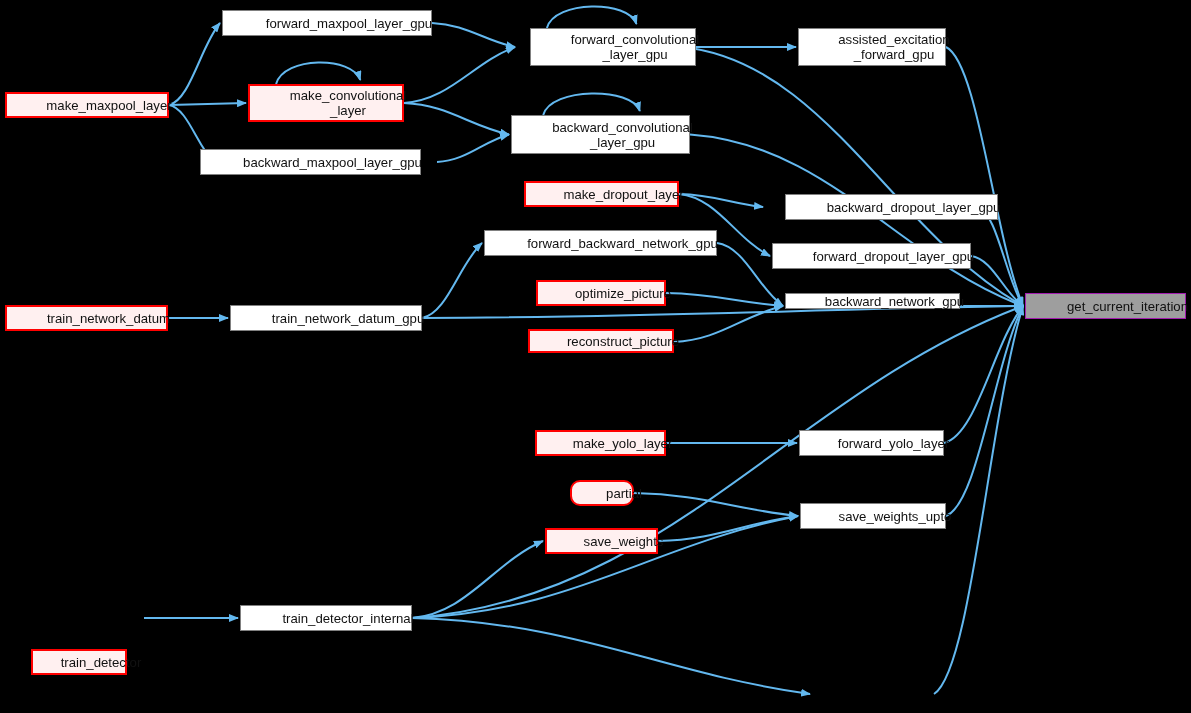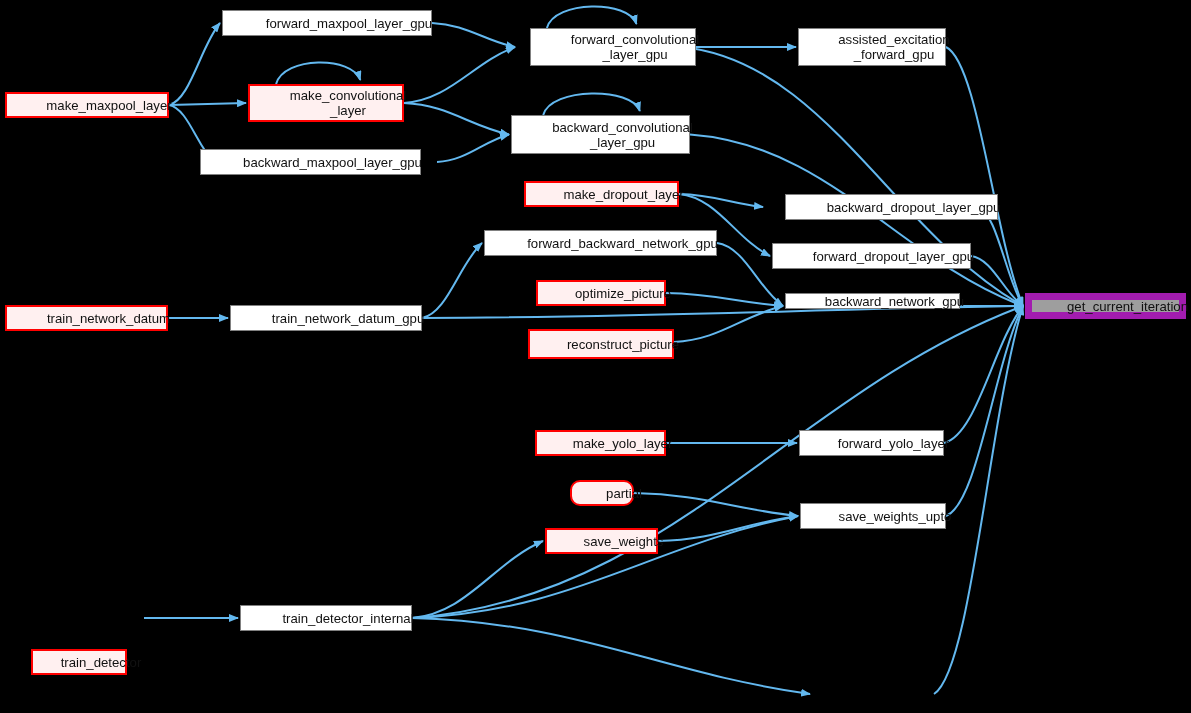--- a/index.html
+++ b/index.html
@@ -40,21 +40,21 @@
   .node.plain {
     background: #ffffff;
     border: 1px solid #808080;
   }
   .node.root {
     background: #fff0f0;
     border: 2px solid #ff0000;
   }
   .node.current {
     background: #9e9e9e;
-    border: 7px solid #a21caf;
+    border: 1px solid #a21caf;
     color: #111111;
   }
 </style>
 </head>
 <body>
 
 <div id="canvas">
   <svg id="edges" viewBox="0 0 1191 713">
     <defs>
       <marker id="arrow" markerWidth="10" markerHeight="8" refX="9" refY="4" orient="auto" markerUnits="userSpaceOnUse">
@@ -114,21 +114,21 @@
       <div class="node plain" style="left: 200px; top: 149px; width: 221px; height: 26px;">backward_maxpool_layer_gpu</div>
       <div class="node root" style="left: 524px; top: 181px; width: 155px; height: 26px;">make_dropout_layer</div>
       <div class="node plain" style="left: 765px; top: 194px; width: 213px; height: 26px; margin-left: 20px;">backward_dropout_layer_gpu</div>
       <div class="node plain" style="left: 484px; top: 230px; width: 233px; height: 26px;">forward_backward_network_gpu</div>
       <div class="node plain" style="left: 772px; top: 243px; width: 199px; height: 26px;">forward_dropout_layer_gpu</div>
       <div class="node root" style="left: 536px; top: 280px; width: 130px; height: 26px;">optimize_picture</div>
       <div class="node plain" style="left: 785px; top: 293px; width: 175px; height: 16px;">backward_network_gpu</div>
       <div class="node current" style="left: 1025px; top: 293px; width: 161px; height: 26px;">get_current_iteration</div>
       <div class="node root" style="left: 5px; top: 305px; width: 163px; height: 26px;">train_network_datum</div>
       <div class="node plain" style="left: 230px; top: 305px; width: 192px; height: 26px;">train_network_datum_gpu</div>
-      <div class="node root" style="left: 528px; top: 329px; width: 146px; height: 30px;">reconstruct_picture</div>
+      <div class="node root" style="left: 528px; top: 329px; width: 146px; height: 24px;">reconstruct_picture</div>
       <div class="node root" style="left: 535px; top: 430px; width: 131px; height: 26px;">make_yolo_layer</div>
       <div class="node plain" style="left: 799px; top: 430px; width: 145px; height: 26px;">forward_yolo_layer</div>
       <div class="node root" style="left: 570px; top: 480px; width: 64px; height: 26px; border-radius: 10px;">partial</div>
       <div class="node plain" style="left: 800px; top: 503px; width: 146px; height: 26px;">save_weights_upto</div>
       <div class="node root" style="left: 545px; top: 528px; width: 113px; height: 26px;">save_weights</div>
       <div class="node root" style="left: 31px; top: 605px; width: 96px; height: 26px; margin-top: 44px;">train_detector</div>
       <div class="node plain" style="left: 240px; top: 605px; width: 172px; height: 26px;">train_detector_internal</div>
       <div class="node plain" style="left: 812px; top: 681px; width: 122px; height: 16px; margin-top: 40px;">train_networks</div>
     </div>
 </div>

